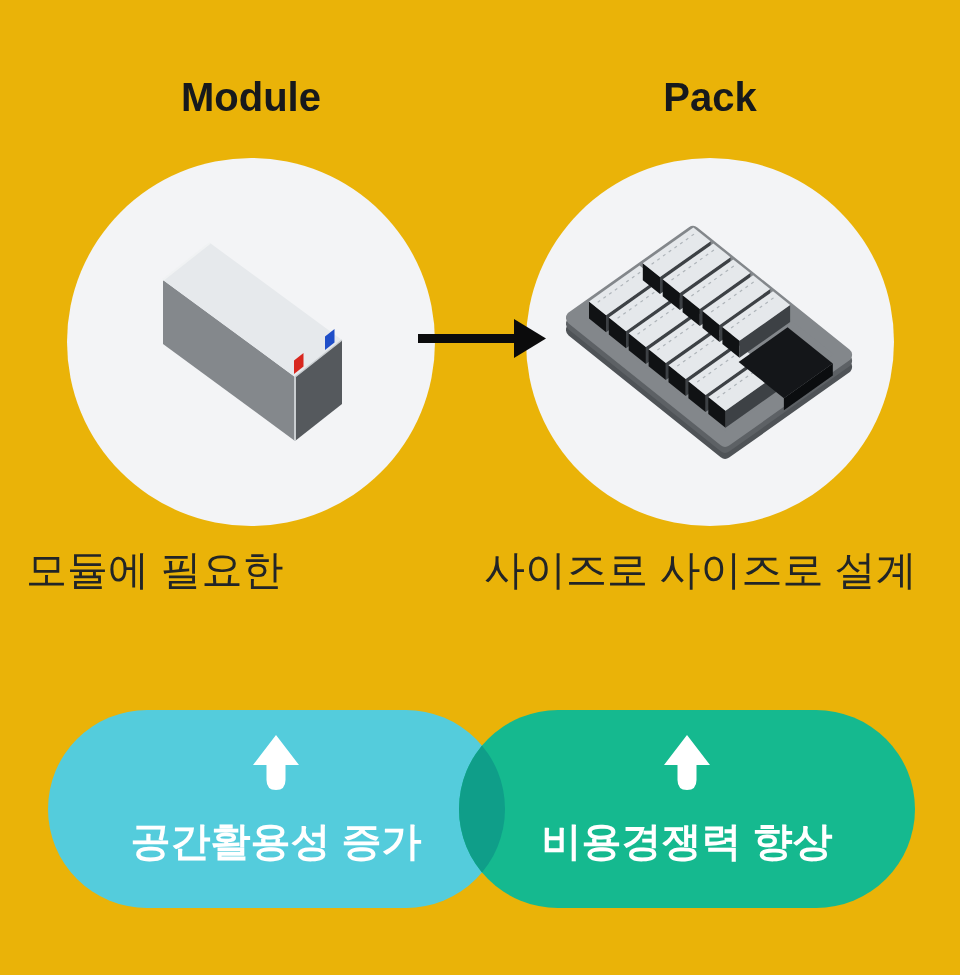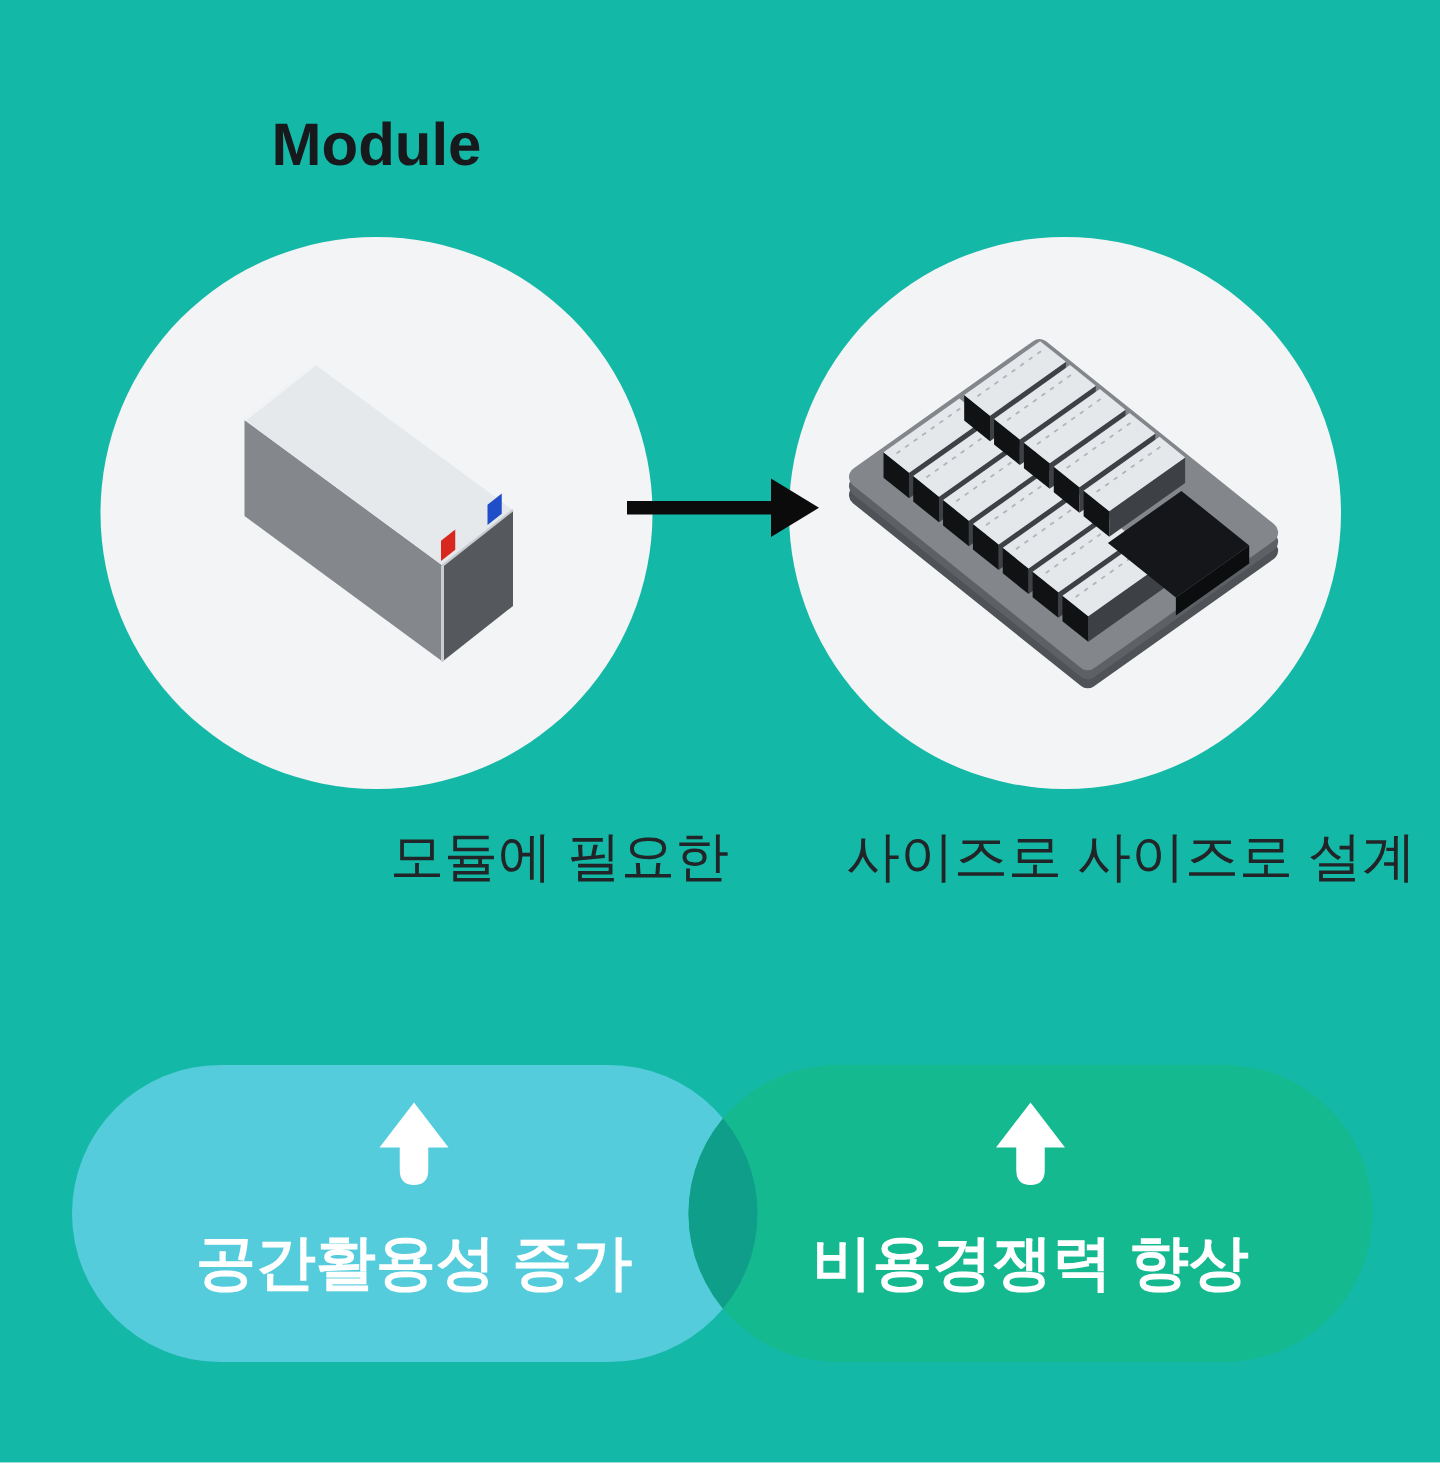--- a/index.html
+++ b/index.html
@@ -1,51 +1,52 @@
 <!DOCTYPE html>
 <html><head>
 <meta charset="utf-8">
 <style>
   html,body{margin:0;padding:0;background:#ffffff;}
   .canvas{
-    position:relative;width:960px;height:975px;background:#14b8a6;overflow:hidden;
+    position:relative;width:960px;height:975px;background:#eab308;overflow:hidden;
     font-family:"Liberation Sans","DejaVu Sans",sans-serif;
   }
   .title{
     position:absolute;top:74px;width:368px;text-align:center;
     font-size:40px;font-weight:700;color:#17191C;line-height:46px;
   }
   .title.module{left:67px;}
   .title.pack{left:526px;}
   .circle{
     position:absolute;top:158px;width:368px;height:368px;border-radius:50%;
     background:#F3F4F6;
   }
   .circle.module{left:67px;}
   .circle.pack{left:526px;}
   .circle svg{position:absolute;left:0;top:0;width:100%;height:100%;}
   .flow-arrow{position:absolute;left:418px;top:316px;width:128px;height:45px;}
   .caption{
-    position:absolute;top:542px;width:460px;text-align:right;
-    font-size:36px;line-height:57px;color:#222527;font-weight:400;
+    position:absolute;top:542px;width:460px;text-align:left;
+    font-size:41px;line-height:57px;color:#222527;font-weight:400;
   }
   .caption.module{left:26px;}
   .caption.pack{left:484px;}
   .badges-svg{position:absolute;left:0;top:690px;width:960px;height:240px;}
   .badges-svg text{
     font-family:"Liberation Sans","DejaVu Sans",sans-serif;
     font-size:40px;font-weight:700;fill:#ffffff;text-anchor:middle;
   }
 </style>
 </head>
 <body>
 
 <div class="canvas">
 
   <div class="title module">Module</div>
+  <div class="title pack">Pack</div>
 
   <div class="circle module">
     <svg viewBox="0 0 368 368">
       <polygon points="96,122 228,219 228,283 96,186" fill="#84888C"></polygon>
       <polygon points="228,219 275,182 275,246 228,283" fill="#55595D"></polygon>
       <polygon points="96,122 143,85 275,182 228,219" fill="#E6E9EC"></polygon>
       <line x1="96" y1="122" x2="143" y2="85" stroke="#F0F2F3" stroke-width="2"></line>
       <line x1="228" y1="219" x2="275" y2="182" stroke="#C9CDD0" stroke-width="1.5"></line>
       <line x1="228" y1="219" x2="228" y2="283" stroke="#C9CDD0" stroke-width="2"></line>
       <polygon points="227,216 236.5,208.5 236.5,195 227,202.5" fill="#D8271E"></polygon>

